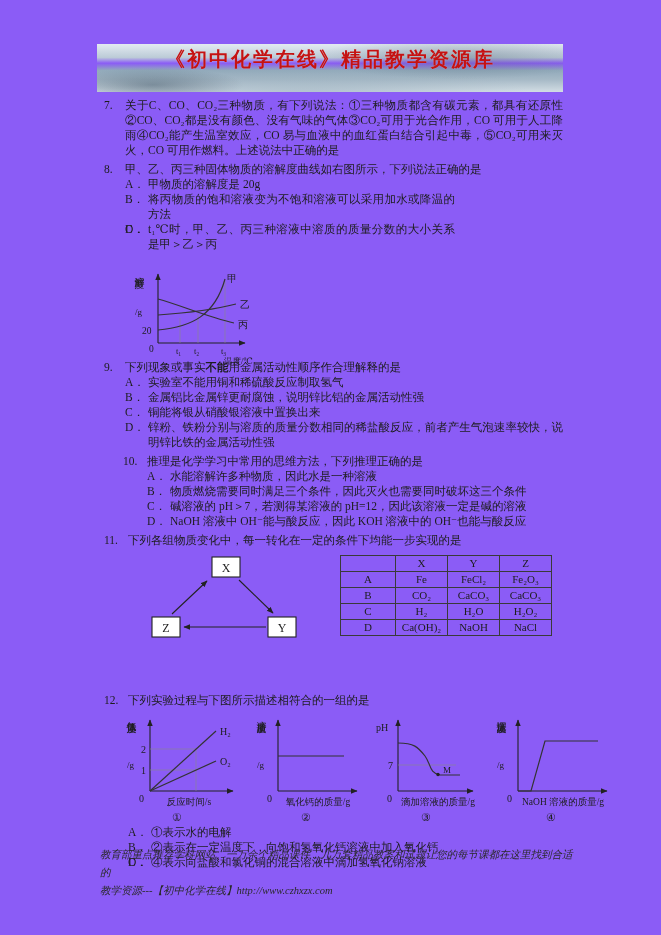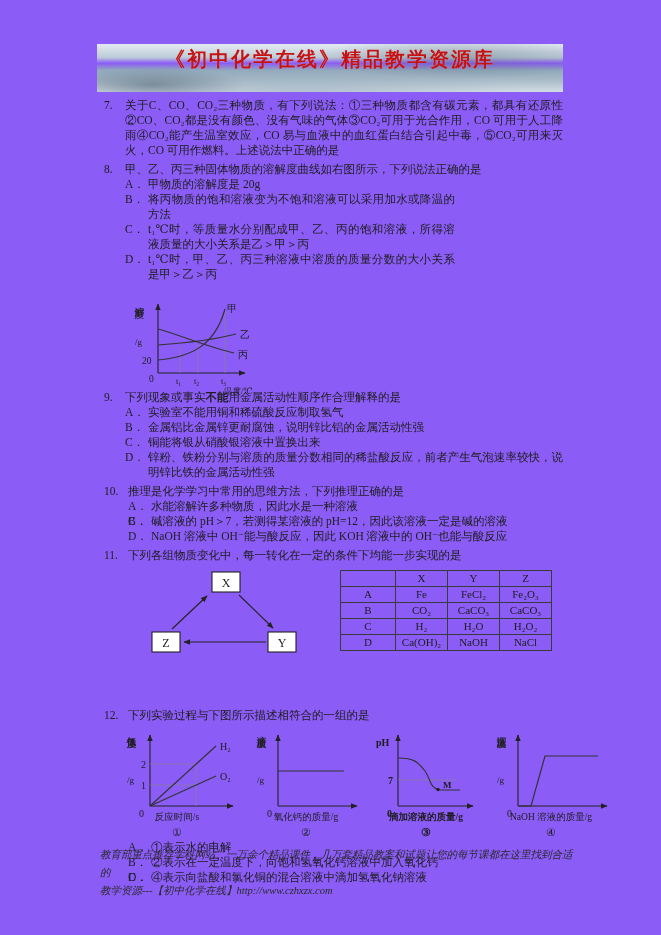--- a/index.html
+++ b/index.html
@@ -38,21 +38,21 @@
   table.conv td.c0{width:50px;}
   table.conv td.cv{width:47px;}
 
   
   .g-row{display:flex;margin:3px 0 2px 0;}
   .graph{position:relative;height:112px;flex:none;}
   .graph svg{display:block;}
   .ylab{position:absolute;writing-mode:vertical-lr;text-orientation:upright;font-size:10px;
         line-height:10px;letter-spacing:1px;color:#1d1d1d;}
   .yu{position:absolute;font-size:9px;}
-  .xlab{position:absolute;bottom:15px;left:0;width:100%;text-align:center;font-size:9.5px;line-height:11px;}
+  .xlab{position:absolute;bottom:15px;left:12px;width:100%;text-align:center;font-size:9.5px;line-height:11px;}
   .gnum{position:absolute;bottom:0;left:0;width:100%;text-align:center;font-size:11px;line-height:12px;}
 
   
   .ax{stroke:#222;stroke-width:1.1;fill:none;}
   .cv{stroke:#333;stroke-width:1.2;fill:none;}
   .thin{stroke:#8a8a8a;stroke-width:0.6;fill:none;}
   .svgt{font-family:"Liberation Serif","DejaVu Serif",serif;fill:#1d1d1d;}
 
   
   .footer{position:absolute;left:100px;top:846px;width:478px;font-size:10.5px;line-height:18px;color:#2a2a2a;font-style:italic;}
@@ -88,21 +88,20 @@
         <div class="opt">
           <span class="optlab">A．</span>
           <span>甲物质的溶解度是 20g</span>
         </div>
         <div class="opt">
           <span class="optlab">B．</span>
           <span>将丙物质的饱和溶液变为不饱和溶液可以采用加水或降温的方法</span>
         </div>
         <div class="opt">
           <span class="optlab">C．</span>
-          <span>t₁℃时，等质量水分别配成甲、乙、丙的饱和溶液，所得溶液质量的大小关系是乙＞甲＞丙</span>
         </div>
         <div class="opt">
           <span class="optlab">D．</span>
           <span>t₁℃时，甲、乙、丙三种溶液中溶质的质量分数的大小关系是甲＞乙＞丙</span>
         </div>
       </div>
 
       
       <div class="q8-graph graph" style="width:128px;height:104px;">
         <div class="ylab" style="left:2px;top:4px;">溶解度</div>
@@ -143,29 +142,30 @@
       <div class="opt">
         <span class="optlab">C．</span>
         <span>铜能将银从硝酸银溶液中置换出来</span>
       </div>
       <div class="opt">
         <span class="optlab">D．</span>
         <span>锌粉、铁粉分别与溶质的质量分数相同的稀盐酸反应，前者产生气泡速率较快，说明锌比铁的金属活动性强</span>
       </div>
     </div>
 
-    <div class="q" style="padding-left:24px;">
+    <div class="q" style="padding-left:24px;margin-left:19px;">
       <span class="qnum">10.</span>
       <span class="stem">推理是化学学习中常用的思维方法，下列推理正确的是</span>
       <div class="opt">
         <span class="optlab">A．</span>
         <span>水能溶解许多种物质，因此水是一种溶液</span>
       </div>
       <div class="opt">
         <span class="optlab">B．</span>
+        <span>物质燃烧需要同时满足三个条件，因此灭火也需要同时破坏这三个条件</span>
       </div>
       <div class="opt">
         <span class="optlab">C．</span>
         <span>碱溶液的 pH＞7，若测得某溶液的 pH=12，因此该溶液一定是碱的溶液</span>
       </div>
       <div class="opt">
         <span class="optlab">D．</span>
         <span>NaOH 溶液中 OH⁻能与酸反应，因此 KOH 溶液中的 OH⁻也能与酸反应</span>
       </div>
     </div>
@@ -259,21 +259,21 @@
           <svg width="124" height="94" viewBox="0 0 124 94">
             <line class="ax" x1="34" y1="80" x2="34" y2="9" marker-end="url(#ah)"></line>
             <line class="ax" x1="34" y1="80" x2="113" y2="80" marker-end="url(#ah)"></line>
             <line class="cv" x1="34" y1="45" x2="100" y2="45"></line>
             <text class="svgt" x="23" y="91" font-size="10">0</text>
           </svg>
           <div class="xlab">氧化钙的质量/g</div>
           <div class="gnum">②</div>
         </div>
 
-        <div class="graph" style="width:116px;font-weight:bold;">
+        <div class="graph" style="width:116px;">
           <svg width="116" height="94" viewBox="0 0 116 94">
             <line class="ax" x1="30" y1="80" x2="30" y2="9" marker-end="url(#ah)"></line>
             <line class="ax" x1="30" y1="80" x2="105" y2="80" marker-end="url(#ah)"></line>
             <line class="thin" x1="30" y1="54" x2="88" y2="54"></line>
             <path class="cv" d="M30,32 C46,32 50,36 57,45 C63,53 61,62 72,64 L92,64"></path>
             <circle cx="70" cy="63.5" r="1.7" fill="#222"></circle>
             <text class="svgt" x="8" y="20" font-size="10">pH</text>
             <text class="svgt" x="20" y="58" font-size="10">7</text>
             <text class="svgt" x="75" y="62" font-size="9">M</text>
             <text class="svgt" x="19" y="91" font-size="10">0</text>

